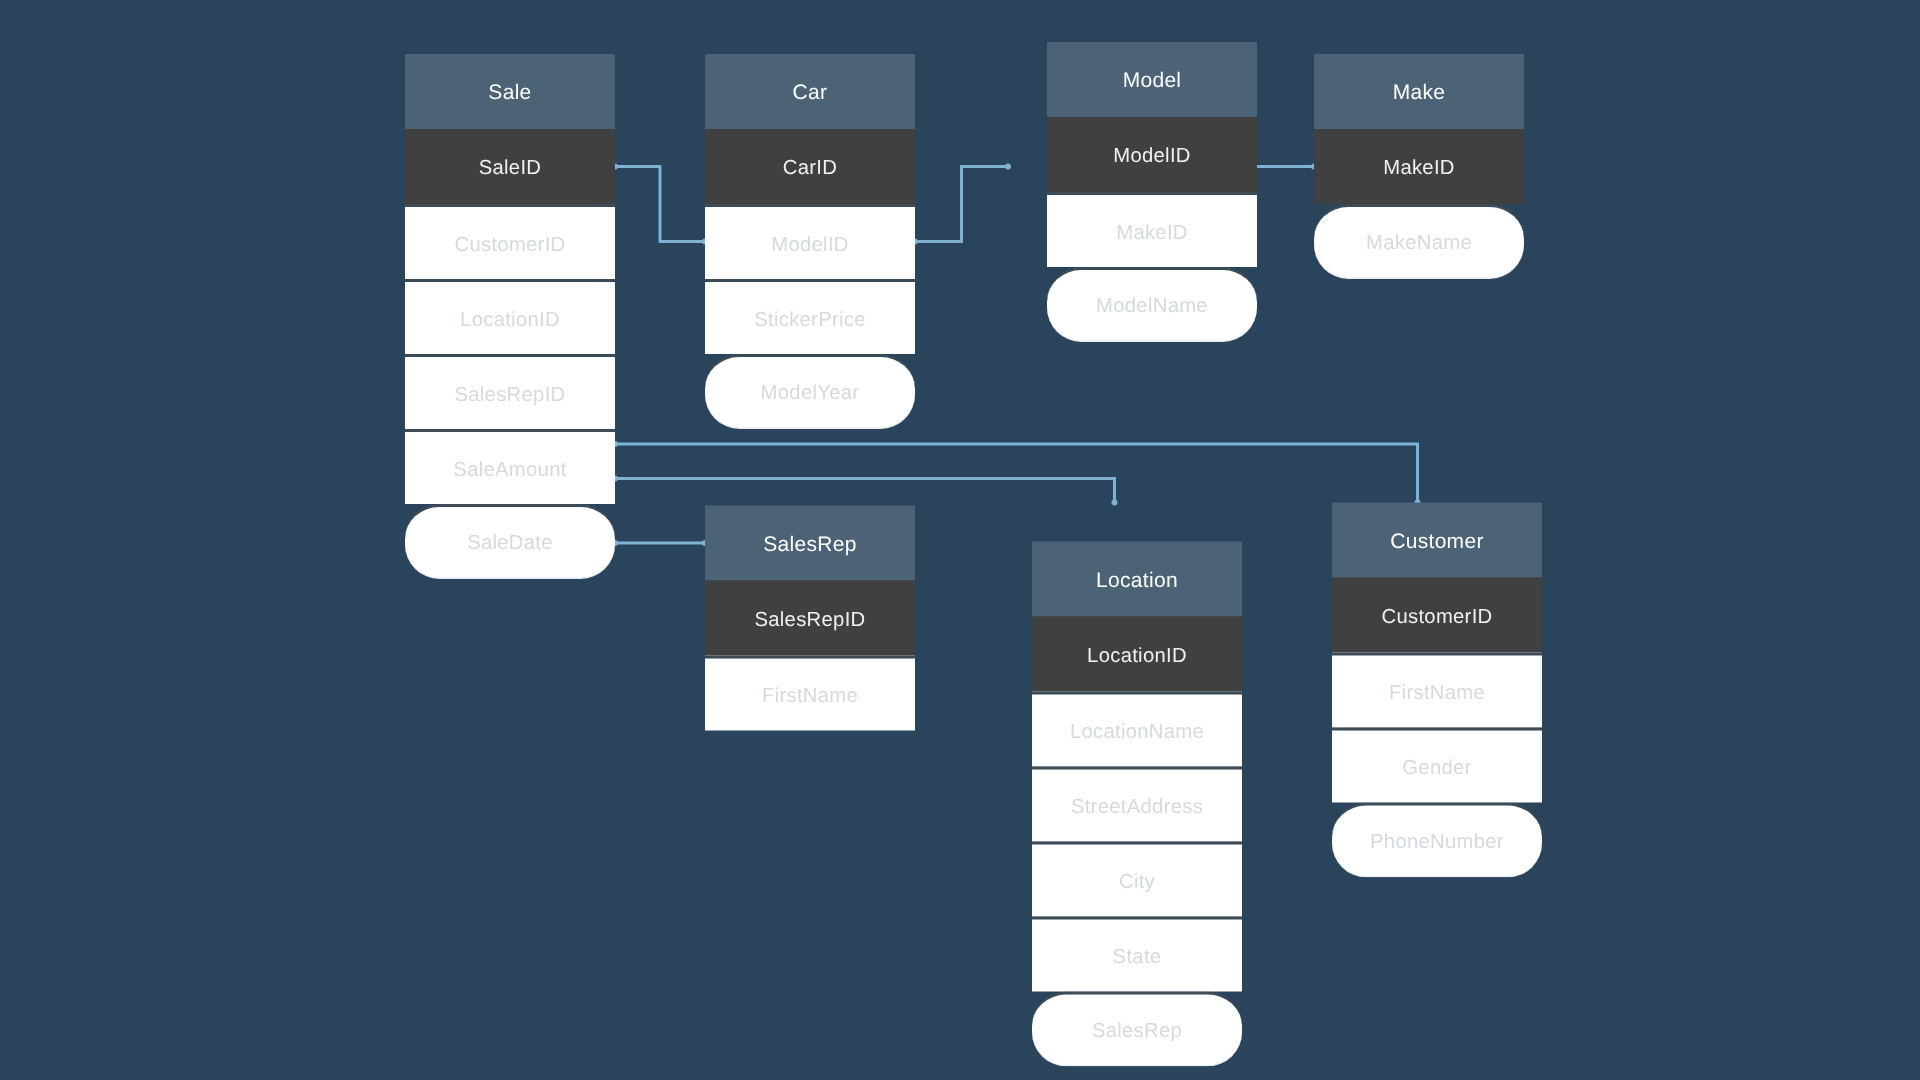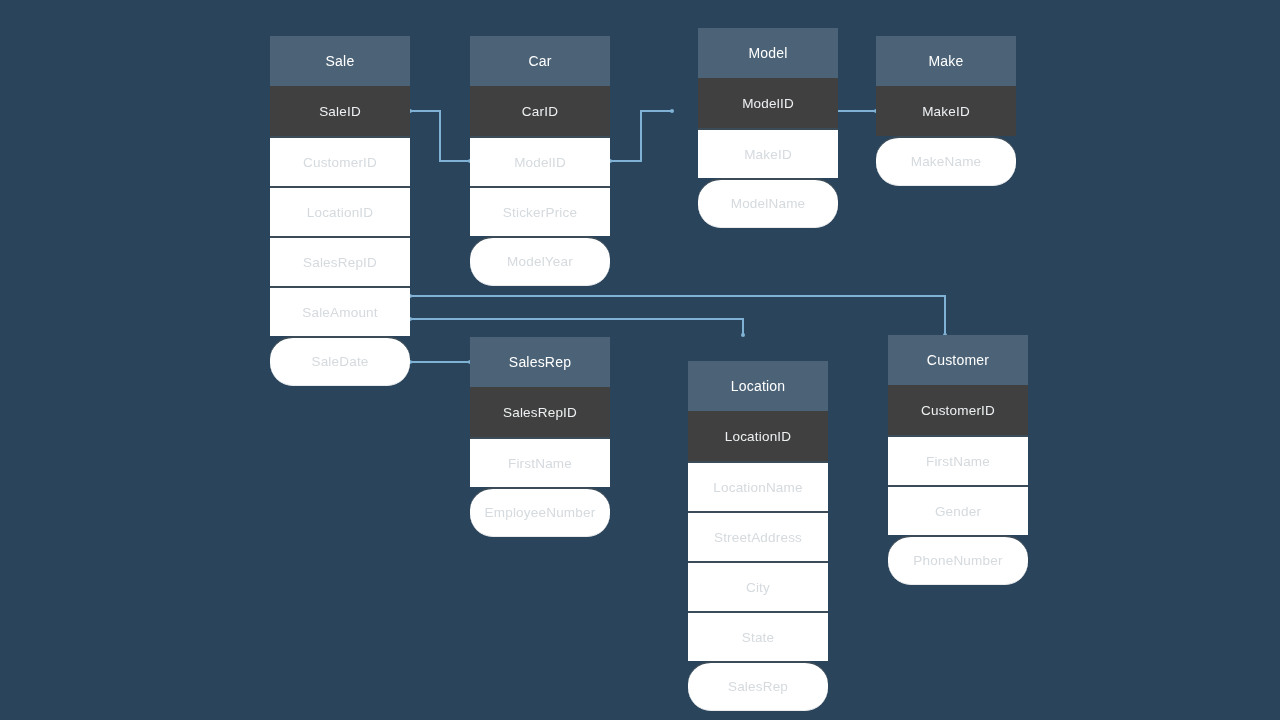--- a/index.html
+++ b/index.html
@@ -123,21 +123,20 @@
     </div>
     <div class="entity" style="left: 876px; top: 36px;">
       <div class="entity-header">Make</div>
       <div class="field pk">MakeID</div>
       <div class="field last">MakeName</div>
     </div>
     <div class="entity" style="left: 470px; top: 337px;">
       <div class="entity-header">SalesRep</div>
       <div class="field pk">SalesRepID</div>
       <div class="field">FirstName</div>
-      <div class="field last">EmployeeNumber</div>
     </div>
     <div class="entity" style="left: 688px; top: 335px; margin-top: 26px;">
       <div class="entity-header">Location</div>
       <div class="field pk">LocationID</div>
       <div class="field">LocationName</div>
       <div class="field">StreetAddress</div>
       <div class="field">City</div>
       <div class="field">State</div>
       <div class="field last">SalesRep</div>
     </div>

